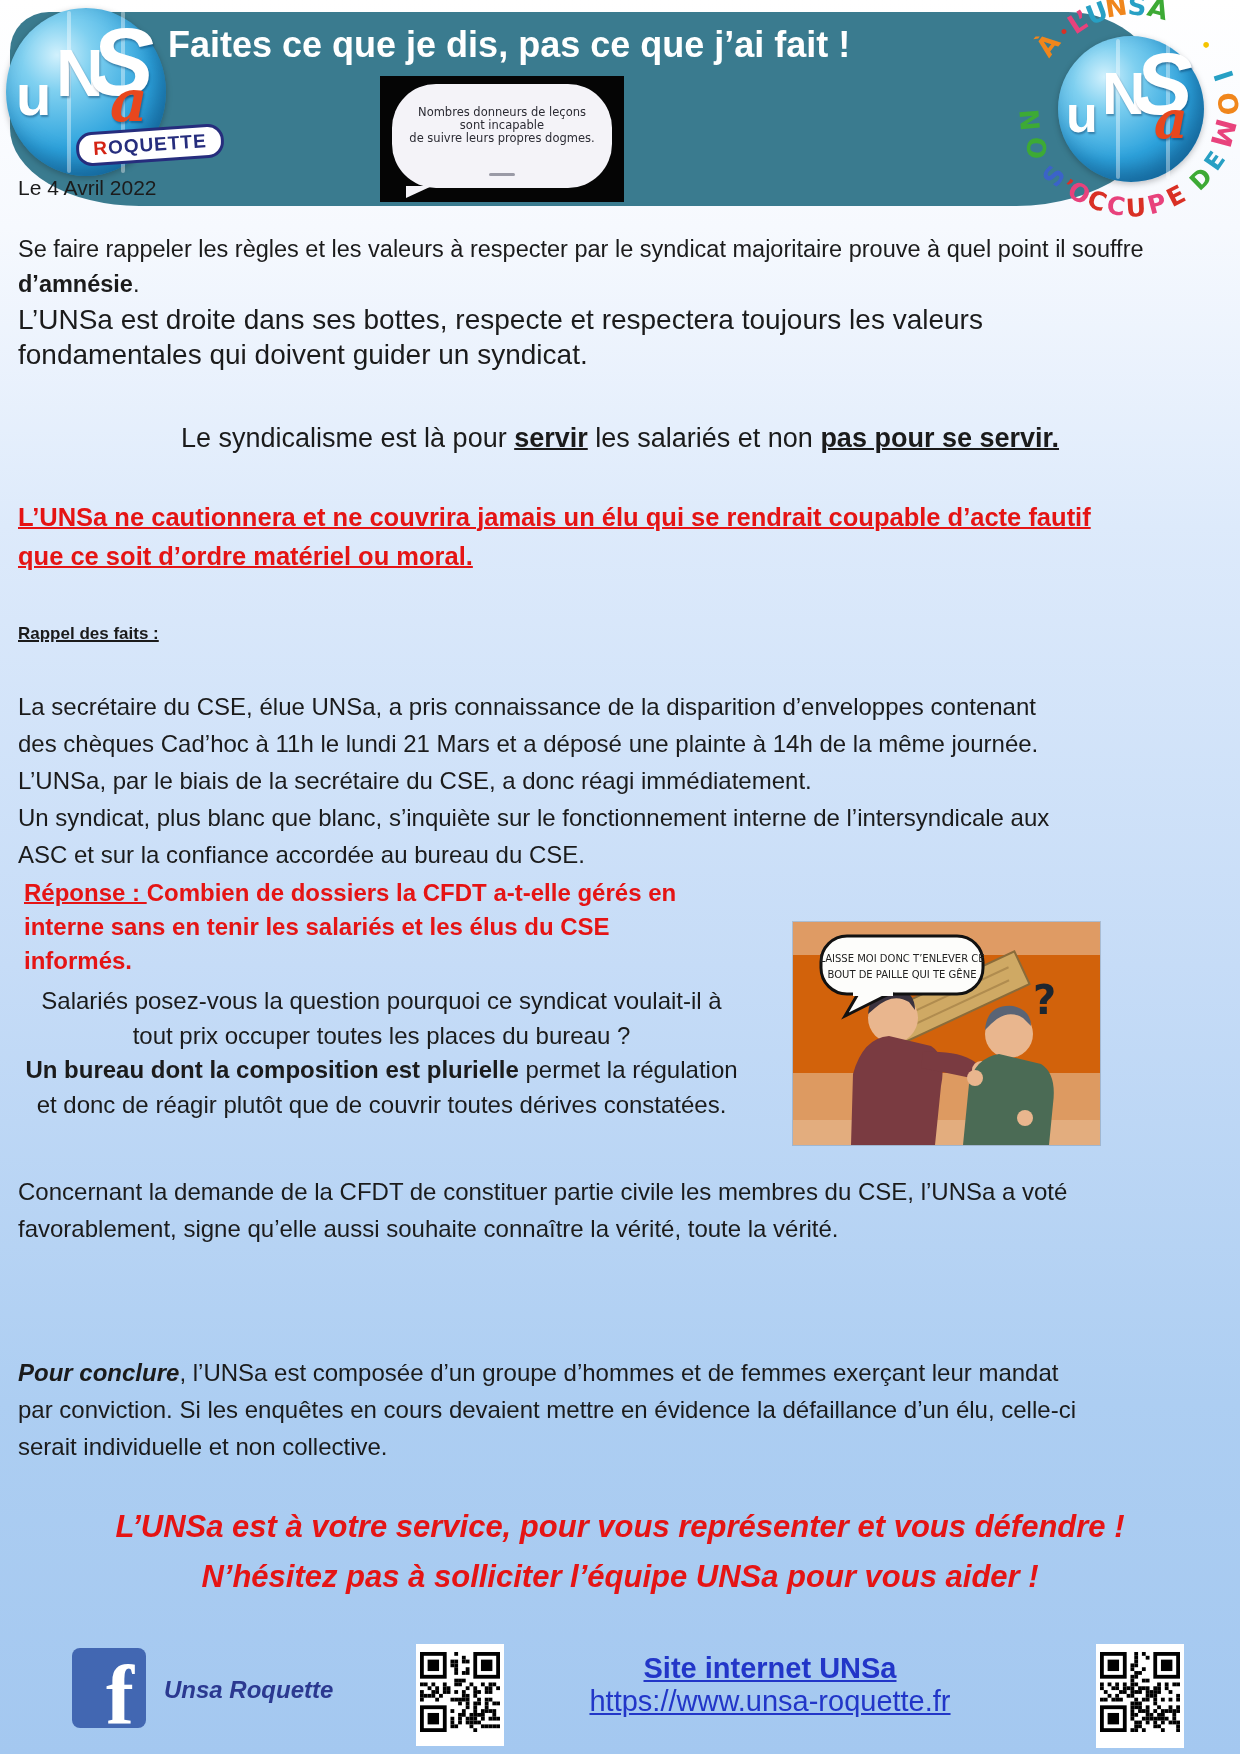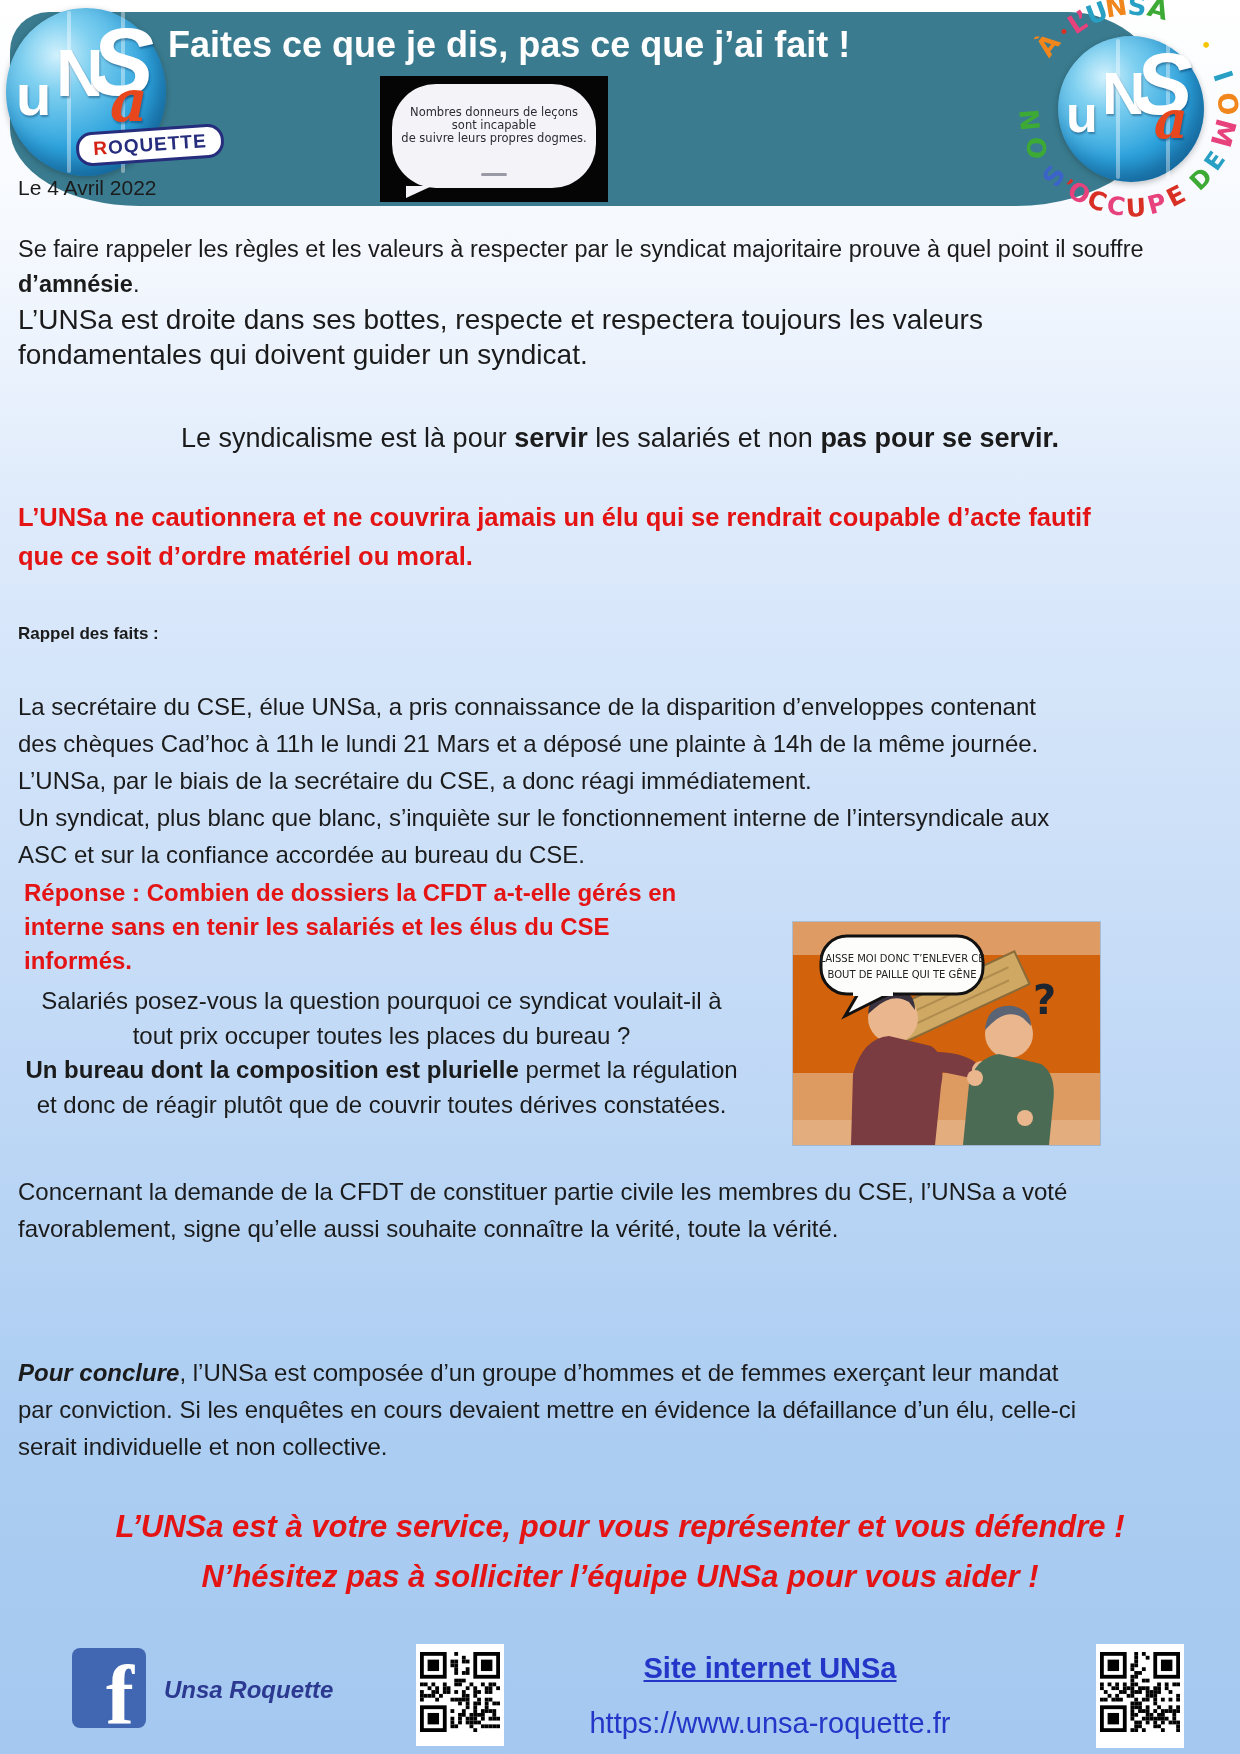--- a/index.html
+++ b/index.html
@@ -27,30 +27,30 @@
                  font-size:19px;font-weight:700;letter-spacing:1px;color:#262d7d;}
   .roquette-pill::first-letter{color:#d42313;}
   .logo-right{left:1058px;top:36px;width:146px;height:146px;}
   .logo-right .lu{left:8px;top:52px;font-size:52px;}
   .logo-right .ln{left:44px;top:28px;font-size:60px;}
   .logo-right .ls{left:76px;top:4px;font-size:88px;font-style:italic;}
   .logo-right .la{left:96px;top:58px;font-size:52px;}
   .ring{position:absolute;left:980px;top:0;width:270px;height:245px;}
   .ring b{position:absolute;font-family:"DejaVu Sans",sans-serif;font-weight:700;transform:translate(-50%,-50%);}
   
-  .cartoon1{position:absolute;left:380px;top:76px;width:228px;height:126px;background:#050505;}
+  .cartoon1{position:absolute;left:380px;top:76px;width:228px;height:126px;background:#050505;padding-left:16px;}
   .c1-bubble{position:absolute;left:12px;top:8px;right:12px;bottom:14px;background:#f4f3f8;border-radius:44px;}
   .c1-tail{position:absolute;left:26px;bottom:4px;width:0;height:0;border-left:26px solid #f4f3f8;border-bottom:12px solid transparent;}
   .c1-text{position:absolute;left:0;right:0;top:22px;text-align:center;font-size:11.5px;line-height:13px;color:#2b2b33;
            font-family:"DejaVu Sans",sans-serif;}
   .c1-sign{position:absolute;left:50%;bottom:12px;width:26px;height:3px;background:#9a9aa6;transform:translateX(-50%);border-radius:2px;}
   .date{position:absolute;left:18px;top:176px;font-size:21px;}
   
   .tx{position:absolute;font-size:24px;line-height:37px;}
-  .b{font-weight:700;} .u{text-decoration-thickness:2px;} .i{font-style:italic;}
+  .b{font-weight:700;} .u{text-decoration:underline;text-decoration-thickness:2px;} .i{font-style:italic;}
   .red{color:#e51414;}
   .intro1{left:18px;top:232px;width:1150px;line-height:35px;font-size:23.5px;}
   .intro2{left:18px;top:302px;width:1100px;line-height:35px;font-size:28px;}
   .slogan{left:18px;top:420px;width:1204px;text-align:center;font-size:27px;}
   .redhead{left:18px;top:498px;width:1080px;font-size:25.5px;line-height:39px;}
   .rappel{left:18px;top:615px;font-size:17px;}
   .faits{left:18px;top:688px;width:1050px;}
   .reponse{left:24px;top:876px;width:690px;line-height:34px;}
   .leftcol{left:24px;top:984px;width:715px;line-height:34.5px;text-align:center;}
   .fullw1{left:18px;top:1173px;width:1060px;}
@@ -61,21 +61,21 @@
   
   .fb-icon{position:absolute;left:72px;top:1648px;width:74px;height:80px;background:#4267b2;border-radius:8px;overflow:hidden;}
   .fb-icon span{position:absolute;right:12px;bottom:-16px;font-family:"Liberation Serif",serif;font-weight:700;font-size:84px;color:#fff;}
   .fb-label{position:absolute;left:164px;top:1676px;font-size:24px;font-weight:700;font-style:italic;color:#2b3990;}
   .qr-card{position:absolute;background:#fff;}
   .qr1{left:416px;top:1644px;width:88px;height:102px;}
   .qr2{left:1096px;top:1644px;width:88px;height:104px;}
   .qr-card svg{position:absolute;left:4px;top:8px;width:80px;height:80px;}
   .site{position:absolute;left:555px;top:1652px;width:430px;text-align:center;color:#2236c8;}
   .site .lbl{font-size:29px;font-weight:700;text-decoration:underline;}
-  .site .url{margin-top:22px;font-size:29px;}
+  .site .url{margin-top:0;font-size:29px;text-decoration:underline;}
 </style>
 </head>
 <body>
 
 <div class="page">
 
   <div class="teal-blob"></div>
 
   <div class="page-title">Faites ce que je dis, pas ce que j’ai fait !</div>
 

